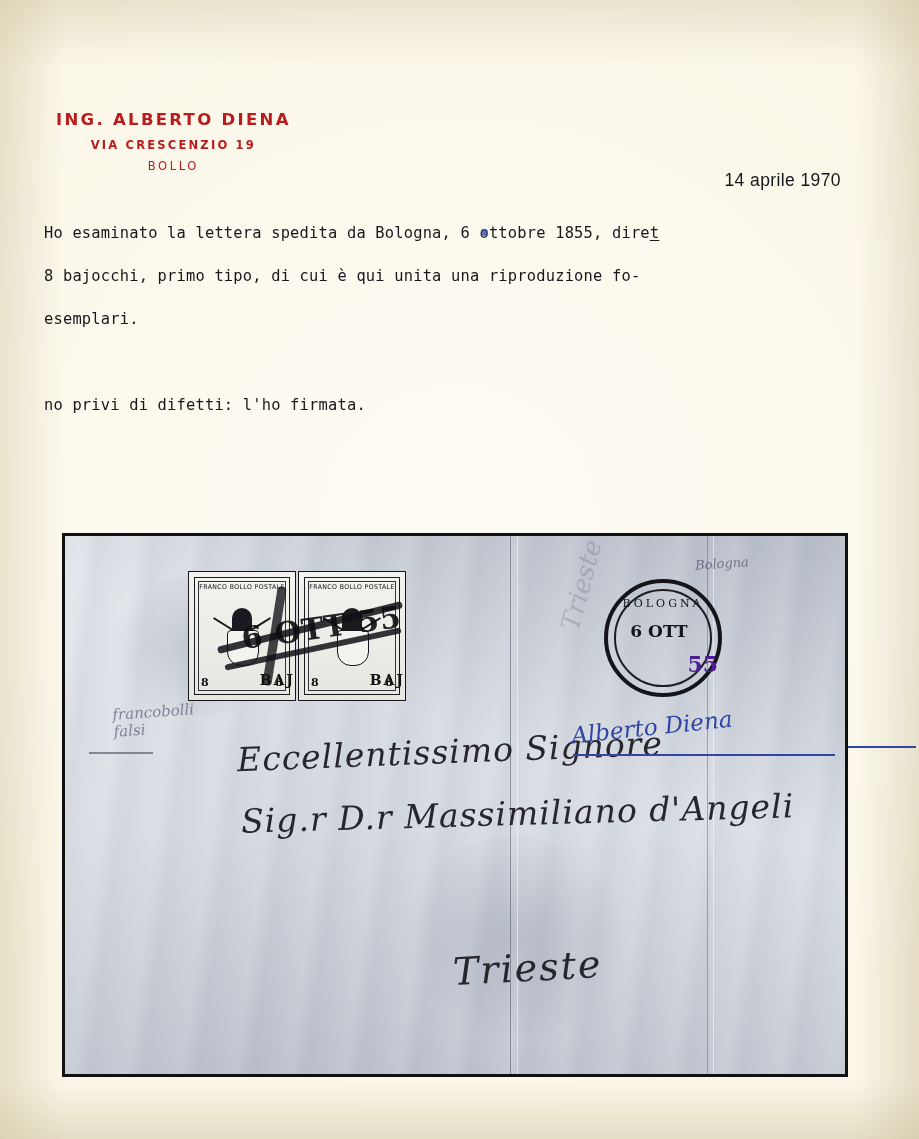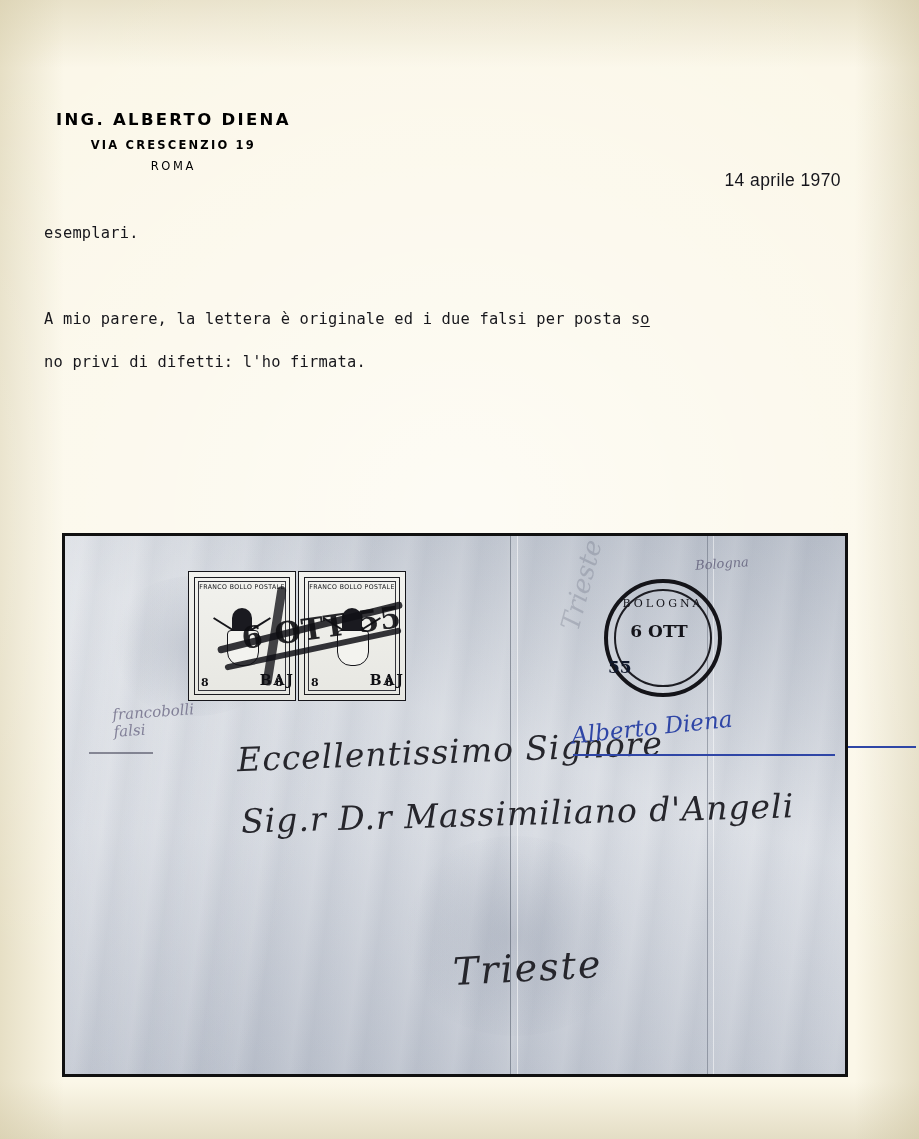--- a/index.html
+++ b/index.html
@@ -26,21 +26,21 @@
       linear-gradient(90deg, rgba(213,203,168,0.55) 0%, rgba(255,255,255,0) 7%, rgba(255,255,255,0) 93%, rgba(205,195,160,0.5) 100%),
       linear-gradient(180deg, rgba(210,200,165,0.45) 0%, rgba(255,255,255,0) 6%, rgba(255,255,255,0) 95%, rgba(205,196,162,0.5) 100%);
     pointer-events: none;
   }
 
   
   .letterhead {
     position: absolute;
     left: 56px;
     top: 112px;
-    color: #000000;
+    color: #b91c1c;
     font-family: "DejaVu Sans", sans-serif;
     line-height: 1.0;
   }
   .lh-name {
     font-size: 16.5px;
     letter-spacing: 2.3px;
     font-weight: 600;
     white-space: nowrap;
   }
   .lh-street {
@@ -324,25 +324,25 @@
     text-align: center;
     font-family: "DejaVu Serif", serif;
     font-weight: 700;
     font-size: 17px;
     color: #14141a;
     line-height: 1.05;
   }
   .pm-year {
     position: absolute;
     left: 0; right: 0; bottom: 16px;
-    text-align: left;
+    text-align: right;
     font-family: "DejaVu Serif", serif;
     font-weight: 700;
-    font-size: 17px;
-    color: #0f172a;
+    font-size: 22px;
+    color: #4c1d95;
   }
 
   
   .hw {
     position: absolute;
     font-family: "DejaVu Serif", serif;
     font-style: italic;
     color: #26262c;
     white-space: nowrap;
   }
@@ -432,29 +432,30 @@
 </style>
 </head>
 <body>
 
 <div class="page">
   <div class="paper-tint"></div>
 
   <div class="letterhead">
     <div class="lh-name">ING. ALBERTO DIENA</div>
     <div class="lh-street">VIA CRESCENZIO 19</div>
-    <div class="lh-city">ROMA</div>
+    <div class="lh-city">BOLLO</div>
   </div>
 
   <div class="date">14 aprile 1970</div>
 
   <div class="body-text">
+    <p><span>Ho esaminato la lettera spedita da Bologna, 6 </span><span class="bluedot">o</span><span>ttobre 1855, dire</span><span class="u">t</span></p>
+    <p>8 bajocchi, primo tipo, di cui è qui unita una riproduzione fo-</p>
     <p>esemplari.</p>
     <div class="para-gap"></div>
-    <p><span>A mio parere, la lettera è originale ed i due falsi per posta s</span><span class="u">o</span></p>
     <p>no privi di difetti: l'ho firmata.</p>
   </div>
 
   <div class="photo">
     <div class="photo-inner"></div>
     <div class="creases"></div>
     <div class="smudge" style="left:40px; top:40px; width:180px; height:140px;"></div>
     <div class="smudge" style="left:330px; top:300px; width:240px; height:200px;"></div>
     <div class="fold f1"></div>
     <div class="fold f2"></div>

